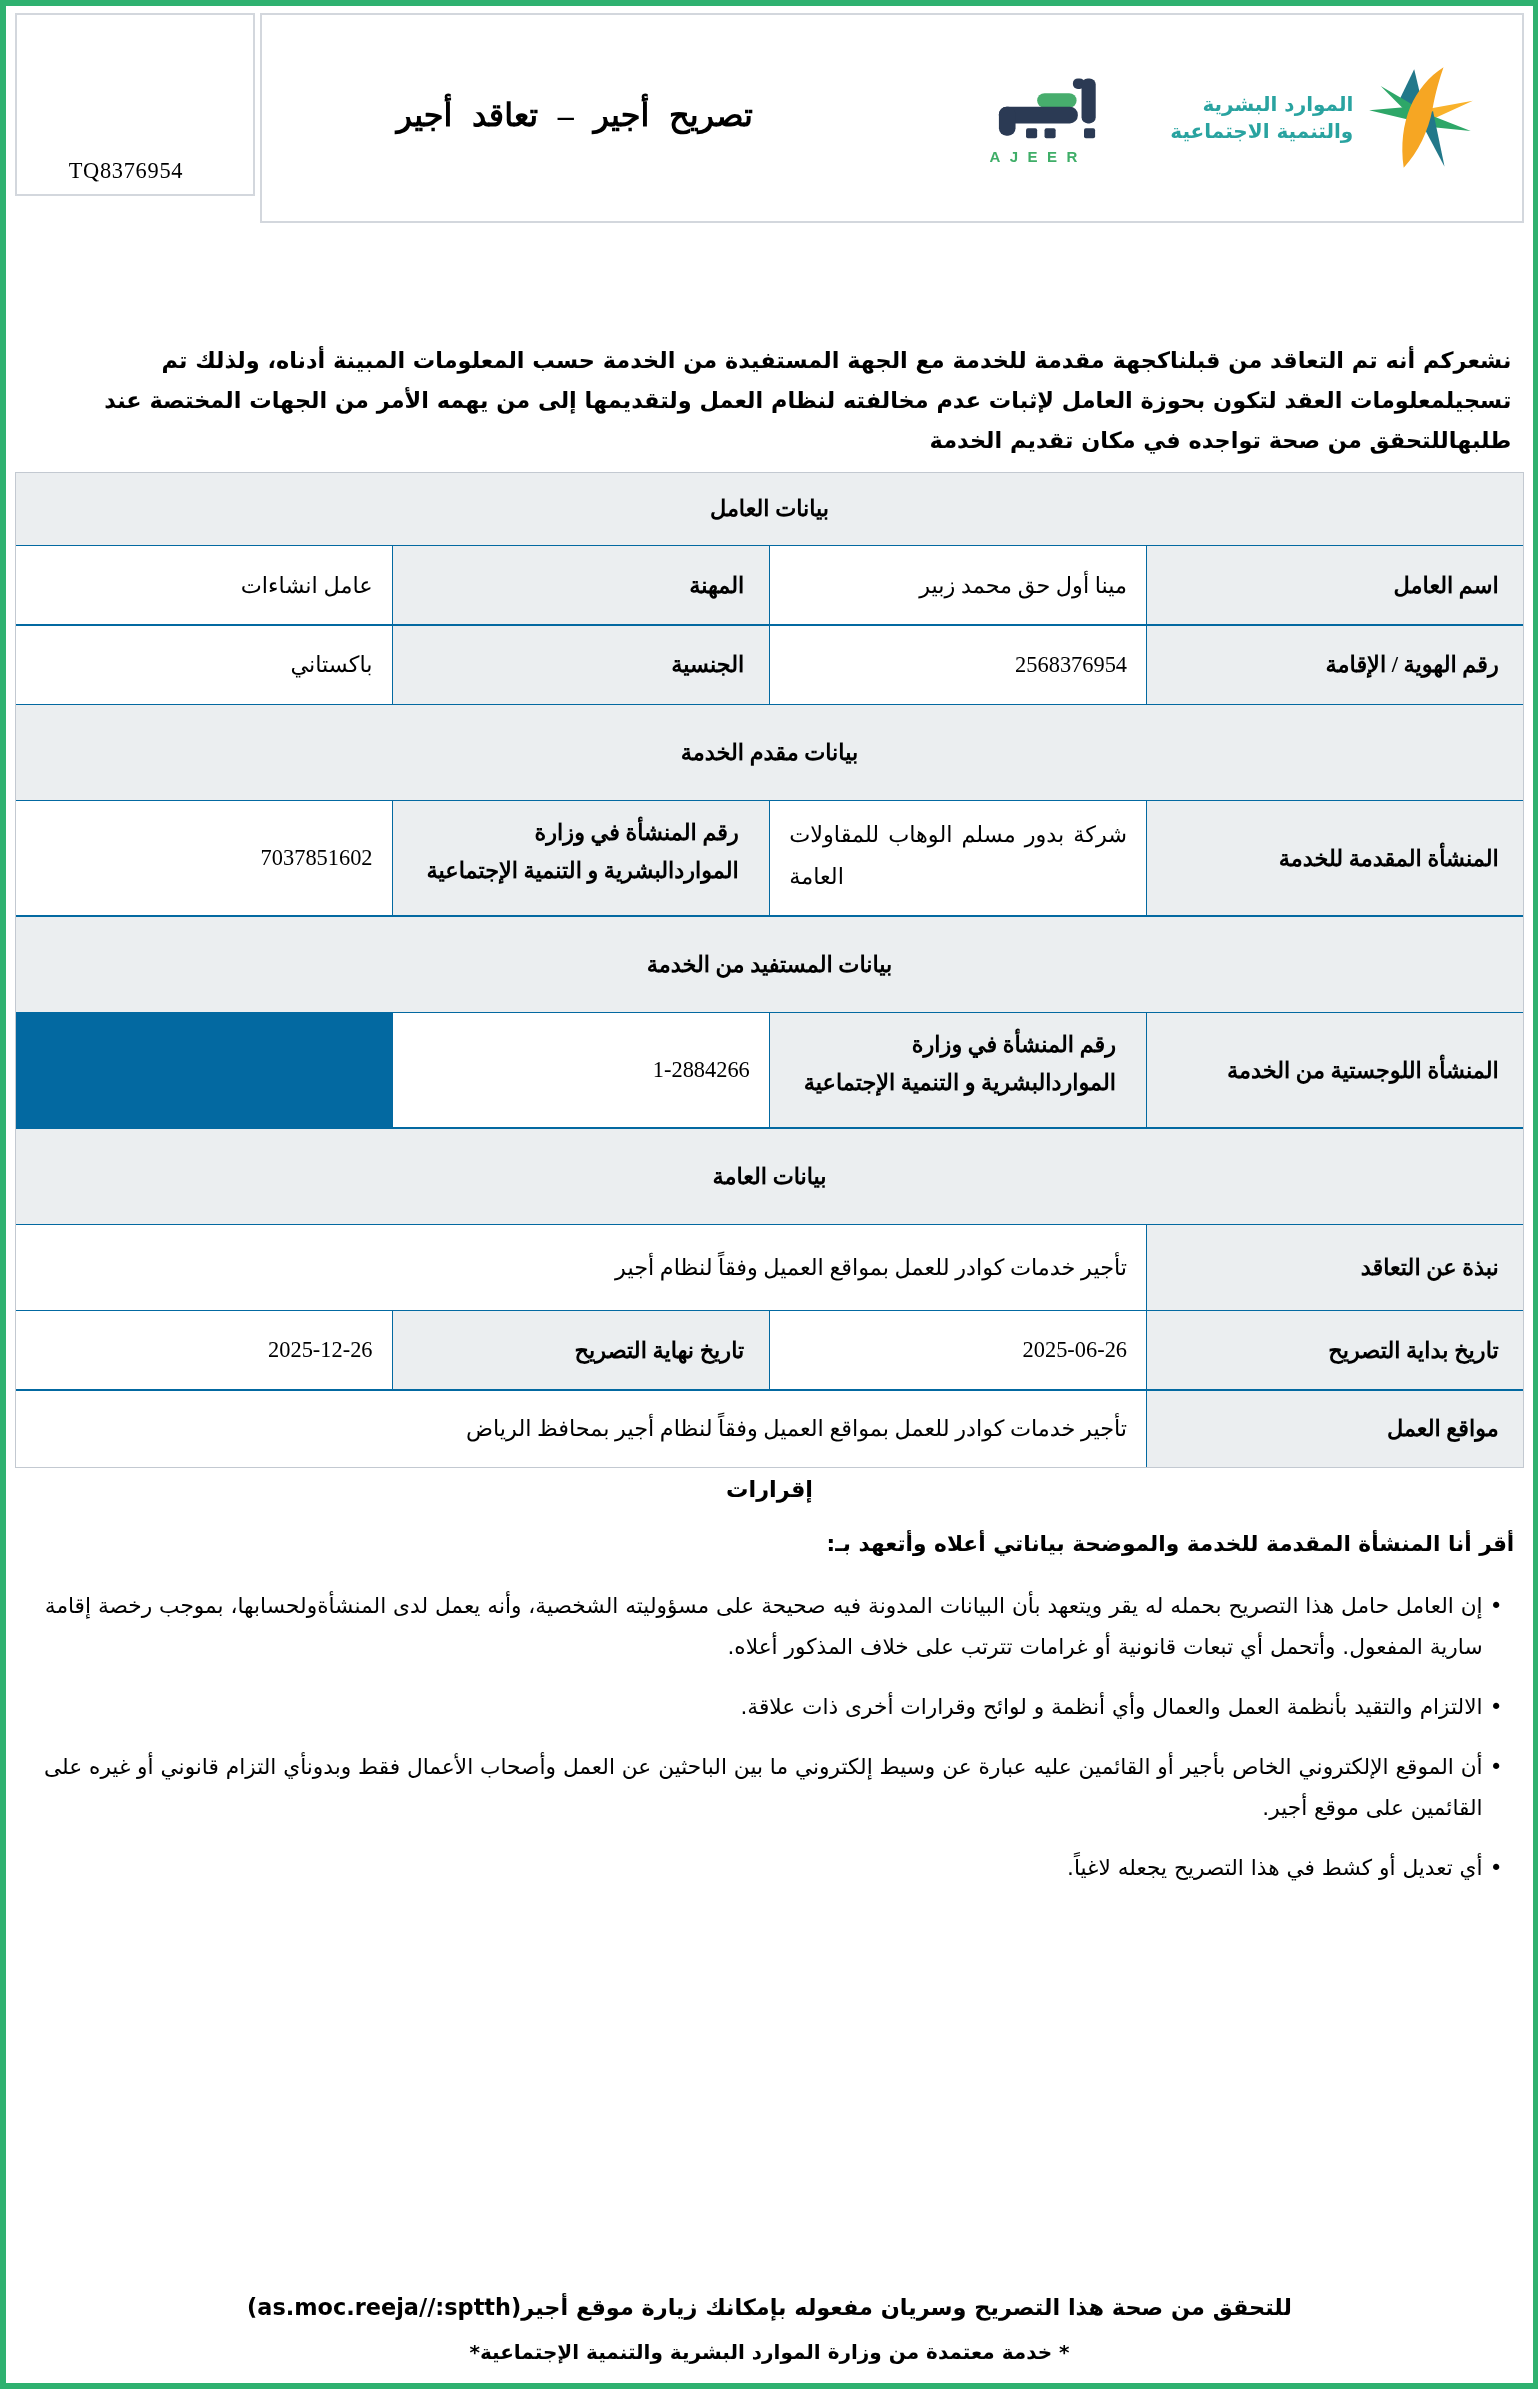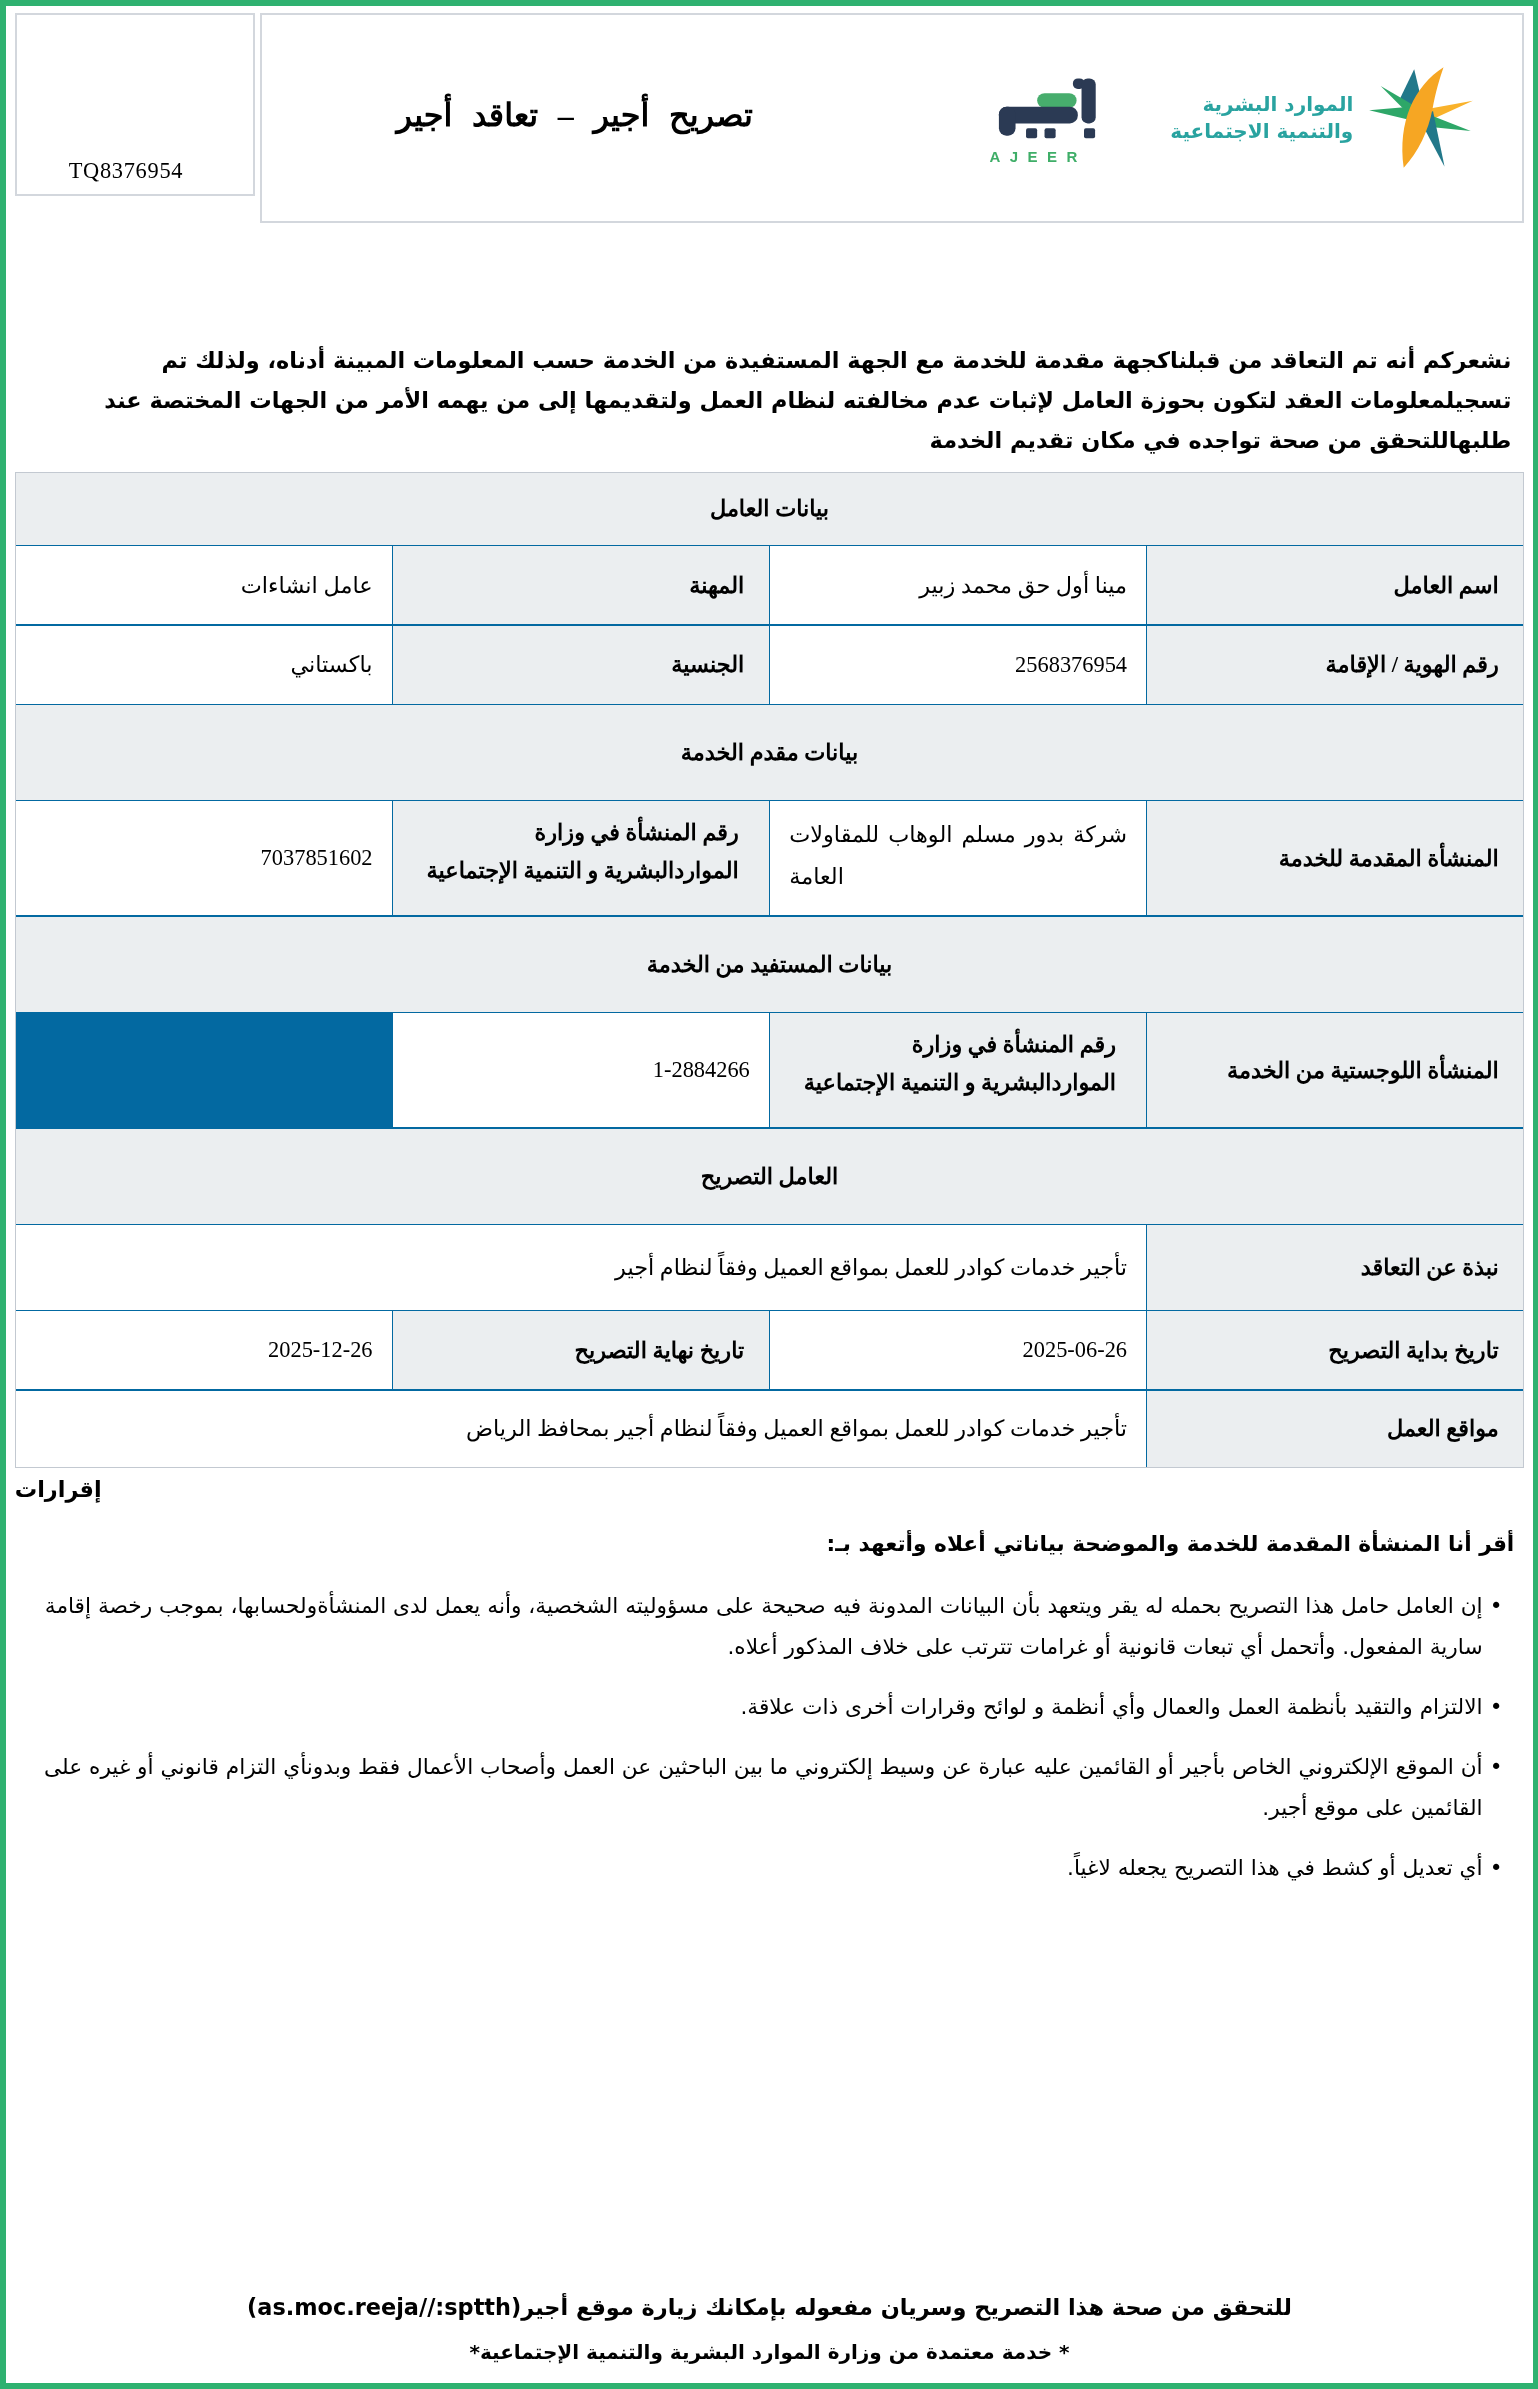--- a/index.html
+++ b/index.html
@@ -100,21 +100,21 @@
   }
   .cell.span3{grid-column:span 3;}
   .cell.wrap{display:block;padding:13px 30px;line-height:38px;}
   .cell.label.wrap{text-align:right;}
   .cell.value.wrap-company{
     display:block;padding:13px 19px;line-height:42px;
     text-align:justify;text-align-last:left;
   }
   
   .decl-title{
-    margin-top:8.7px;text-align:left;direction:rtl;
+    margin-top:8.7px;text-align:center;direction:rtl;
     font-size:22.4px;font-weight:bold;flex:0 0 auto;
   }
   .decl-intro{
     margin-top:29px;direction:rtl;text-align:right;
     font-size:21.7px;font-weight:bold;padding:0 10px;flex:0 0 auto;
   }
   .decl-list{
     direction:rtl;margin:10px 0 0 0;padding:0 21.7px 0 29px;
     list-style:none;flex:0 0 auto;
   }
@@ -208,21 +208,21 @@
     <div class="cell value wrap-company">شركة بدور مسلم الوهاب للمقاولات العامة</div>
     <div class="cell label wrap">رقم المنشأة في وزارة المواردالبشرية و التنمية الإجتماعية</div>
     <div class="cell value">7037851602</div>
 
     <div class="cell sec">بيانات المستفيد من الخدمة</div>
 
     <div class="cell label">المنشأة اللوجستية من الخدمة</div>
     <div class="cell label wrap">رقم المنشأة في وزارة المواردالبشرية و التنمية الإجتماعية</div>
     <div class="cell value">1-2884266</div>
 
-    <div class="cell sec">العامل التصريح</div>
+    <div class="cell sec">بيانات العامة</div>
 
     <div class="cell label">نبذة عن التعاقد</div>
     <div class="cell value span3">تأجير خدمات كوادر للعمل بمواقع العميل وفقاً لنظام أجير</div>
 
     <div class="cell label">تاريخ بداية التصريح</div>
     <div class="cell value">2025-06-26</div>
     <div class="cell label">تاريخ نهاية التصريح</div>
     <div class="cell value">2025-12-26</div>
 
     <div class="cell label">مواقع العمل</div>

